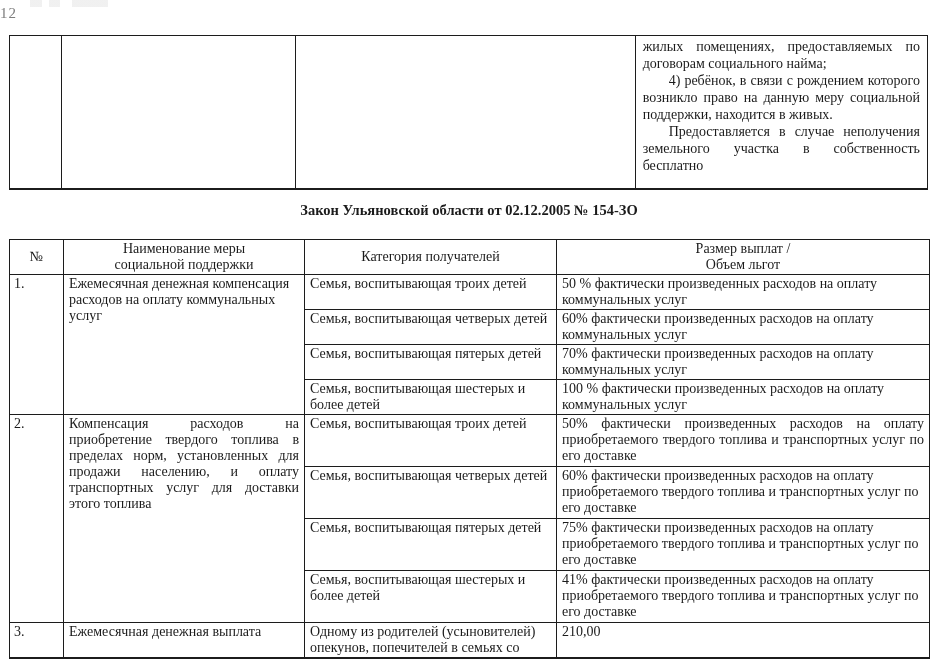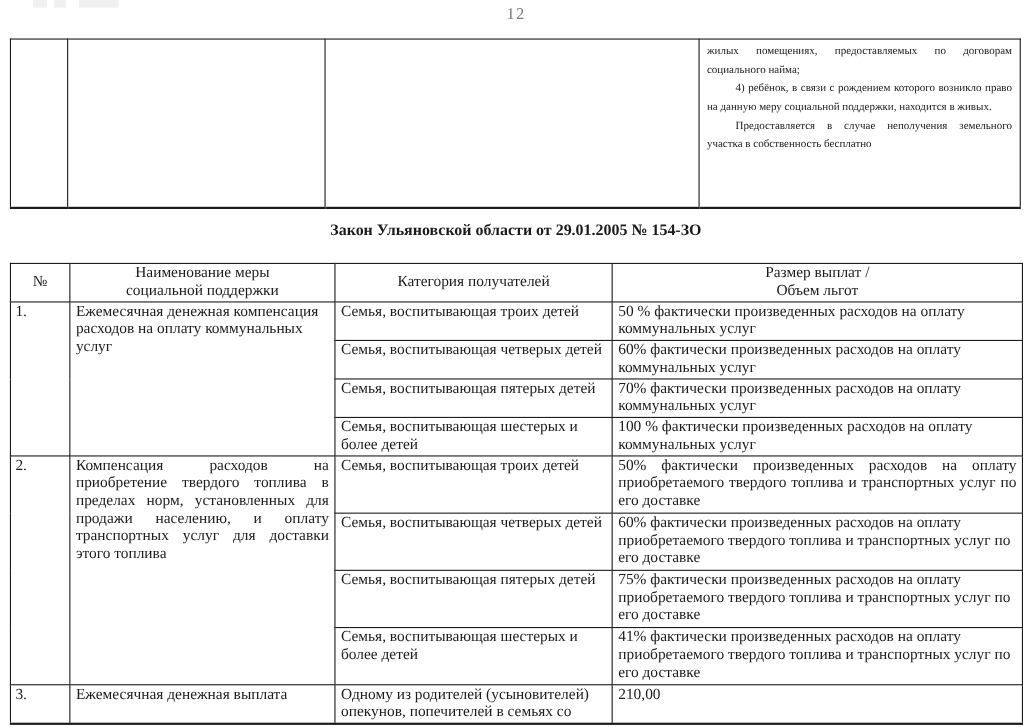--- a/index.html
+++ b/index.html
@@ -9,21 +9,20 @@
     height: 661px;
     background: #ffffff;
     font-family: "Liberation Serif", serif;
     color: #1b1b1b;
     overflow: hidden;
   }
   .page-number {
     position: absolute;
     top: 5px; left: 0;
     width: 100%;
-    text-align: center;
     font-size: 15px;
     color: #7d7d7d;
     letter-spacing: 1px;
   }
   .scan-artifact {
     position: absolute;
     left: 30px; top: 0;
     width: 78px; height: 7px;
     background: linear-gradient(90deg,
       #ededed 0 16%, transparent 16% 24%,
@@ -35,21 +34,21 @@
   td, th { border: 1px solid #1c1c1c; vertical-align: top; }
 
   
   .frag-table {
     position: absolute;
     left: 9px; top: 35px;
     width: 919px;
   }
   .frag-table td { height: 148px; padding: 2px 7px 2px 7px; }
   .frag-table tr td { border-bottom: 2px solid #1c1c1c; }
-  .frag-text { font-size: 10px; line-height: 17px; }
+  .frag-text { font-size: 14px; line-height: 17px; }
   .frag-text p { margin: 0; text-align: justify; }
   .frag-text p.indent { text-indent: 26px; }
 
   
   .law-title {
     position: absolute;
     top: 202px; left: 0;
     width: 100%;
     text-align: center;
     font-weight: bold;
@@ -108,21 +107,21 @@
           <p>жилых помещениях, предоставляемых по договорам социального найма;</p>
           <p class="indent">4) ребёнок, в связи с рождением которого возникло право на данную меру социальной поддержки, находится в живых.</p>
           <p class="indent">Предоставляется в случае неполучения земельного участка в собственность бесплатно</p>
         </div>
       </td>
     </tr>
   </tbody>
     </table>
 
   <div class="law-title">
-    <div>Закон Ульяновской области от 29.01.2005 № 154-ЗО</div>
+    <div>Закон Ульяновской области от 02.12.2005 № 154-ЗО</div>
   </div>
 
   <table class="main-table">
     <colgroup>
       <col style="width:54px">
         <col style="width:241px">
         <col style="width:252px">
         <col style="width:373px">
     </colgroup>
     <tbody>

